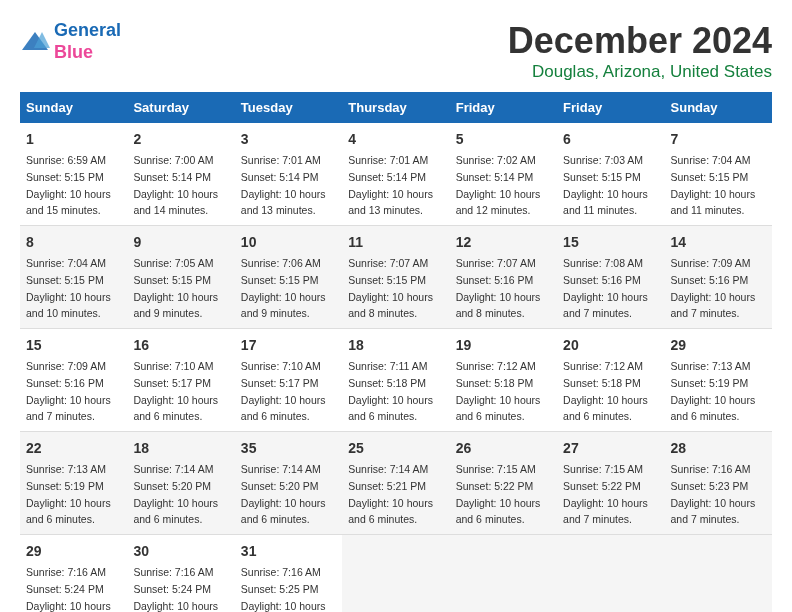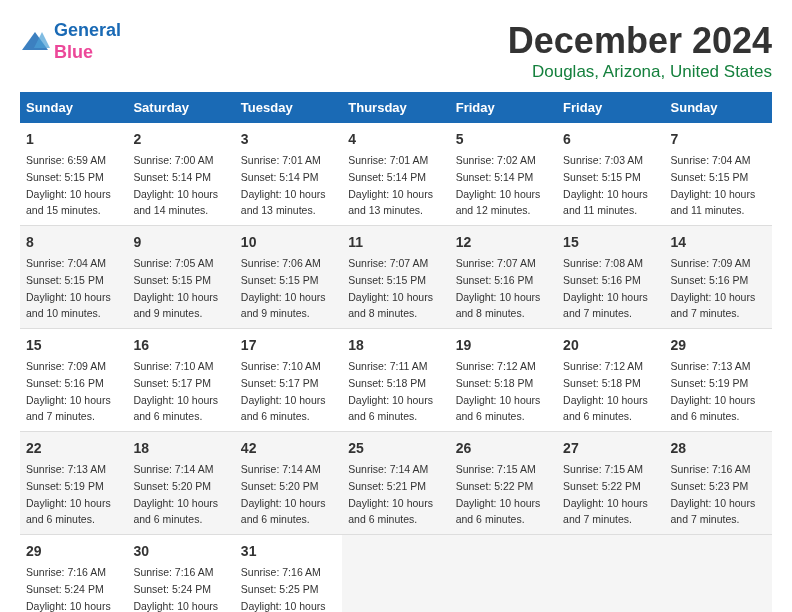--- a/index.html
+++ b/index.html
@@ -148,21 +148,21 @@
           <td><span class="day-num">16</span><span class="day-info">Sunrise: 7:10 AM<br>Sunset: 5:17 PM<br>Daylight: 10 hours and 6 minutes.</span></td>
           <td><span class="day-num">17</span><span class="day-info">Sunrise: 7:10 AM<br>Sunset: 5:17 PM<br>Daylight: 10 hours and 6 minutes.</span></td>
           <td><span class="day-num">18</span><span class="day-info">Sunrise: 7:11 AM<br>Sunset: 5:18 PM<br>Daylight: 10 hours and 6 minutes.</span></td>
           <td><span class="day-num">19</span><span class="day-info">Sunrise: 7:12 AM<br>Sunset: 5:18 PM<br>Daylight: 10 hours and 6 minutes.</span></td>
           <td><span class="day-num">20</span><span class="day-info">Sunrise: 7:12 AM<br>Sunset: 5:18 PM<br>Daylight: 10 hours and 6 minutes.</span></td>
           <td><span class="day-num">29</span><span class="day-info">Sunrise: 7:13 AM<br>Sunset: 5:19 PM<br>Daylight: 10 hours and 6 minutes.</span></td>
         </tr>
         <tr>
           <td><span class="day-num">22</span><span class="day-info">Sunrise: 7:13 AM<br>Sunset: 5:19 PM<br>Daylight: 10 hours and 6 minutes.</span></td>
           <td><span class="day-num">18</span><span class="day-info">Sunrise: 7:14 AM<br>Sunset: 5:20 PM<br>Daylight: 10 hours and 6 minutes.</span></td>
-          <td><span class="day-num">42</span><span class="day-info">Sunrise: 7:14 AM<br>Sunset: 5:20 PM<br>Daylight: 10 hours and 6 minutes.</span></td>
+          <td><span class="day-num">35</span><span class="day-info">Sunrise: 7:14 AM<br>Sunset: 5:20 PM<br>Daylight: 10 hours and 6 minutes.</span></td>
           <td><span class="day-num">25</span><span class="day-info">Sunrise: 7:14 AM<br>Sunset: 5:21 PM<br>Daylight: 10 hours and 6 minutes.</span></td>
           <td><span class="day-num">26</span><span class="day-info">Sunrise: 7:15 AM<br>Sunset: 5:22 PM<br>Daylight: 10 hours and 6 minutes.</span></td>
           <td><span class="day-num">27</span><span class="day-info">Sunrise: 7:15 AM<br>Sunset: 5:22 PM<br>Daylight: 10 hours and 7 minutes.</span></td>
           <td><span class="day-num">28</span><span class="day-info">Sunrise: 7:16 AM<br>Sunset: 5:23 PM<br>Daylight: 10 hours and 7 minutes.</span></td>
         </tr>
         <tr>
           <td><span class="day-num">29</span><span class="day-info">Sunrise: 7:16 AM<br>Sunset: 5:24 PM<br>Daylight: 10 hours and 7 minutes.</span></td>
           <td><span class="day-num">30</span><span class="day-info">Sunrise: 7:16 AM<br>Sunset: 5:24 PM<br>Daylight: 10 hours and 8 minutes.</span></td>
           <td><span class="day-num">31</span><span class="day-info">Sunrise: 7:16 AM<br>Sunset: 5:25 PM<br>Daylight: 10 hours and 8 minutes.</span></td>
           <td class="empty-cell"></td>

